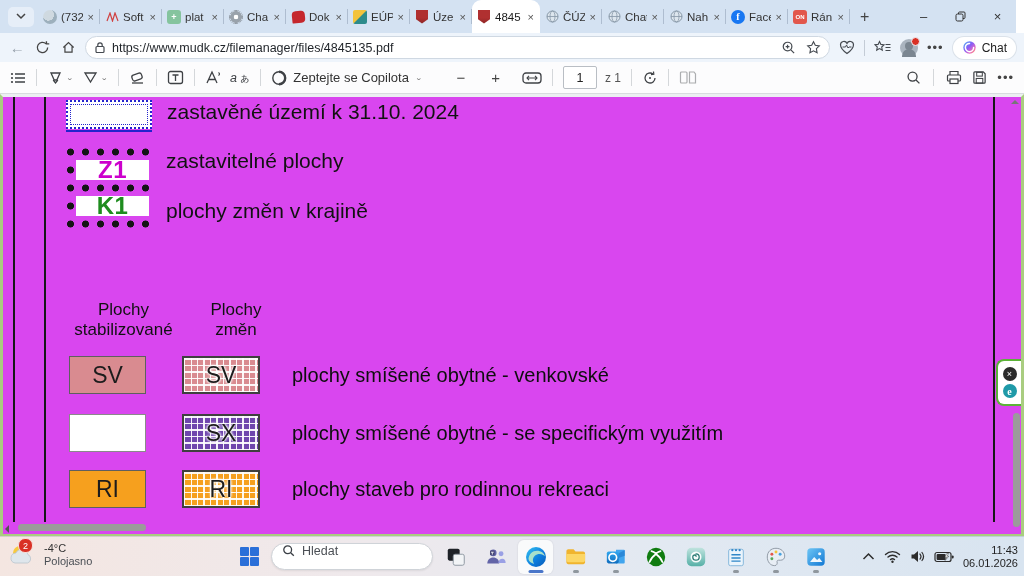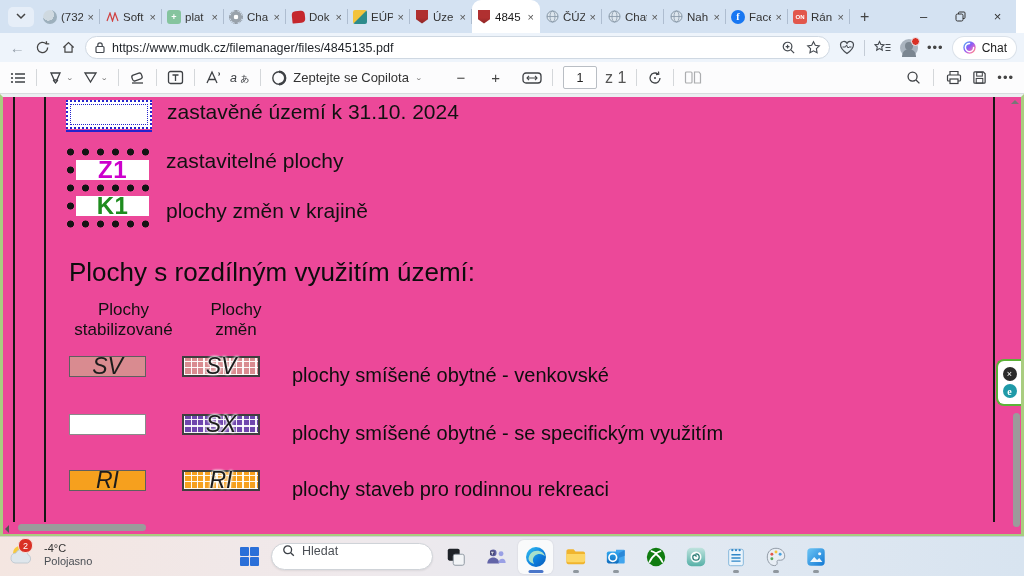--- a/index.html
+++ b/index.html
@@ -52,44 +52,44 @@
   .dots{font-size:13px;color:#444;letter-spacing:1px;}
 
   
   .pdfbar{position:absolute;left:0;top:62px;right:0;height:32px;background:#fcfcfd;border-bottom:1px solid #d8dcdf;
     display:flex;align-items:center;padding:0 10px;gap:8px;box-sizing:border-box;font-size:13px;color:#333;}
   .tdiv{width:1px;height:17px;background:#d4d7da;margin:0 2px;}
   .tbtn{display:flex;align-items:center;gap:2px;color:#3e4145;}
   .chev{font-size:9px;color:#666;transform:scaleY(.8);}
   .pagebox{width:32px;height:21px;border:1px solid #b9bec4;background:#fff;border-radius:2px;
     display:flex;align-items:center;justify-content:center;font-size:12.5px;color:#222;}
-  .zof{font-size:16px;color:#555;}
+  .zof{font-size:12px;color:#555;}
   .copilot-label{font-size:13px;color:#333;}
   .gray{opacity:.42;}
   .pdfbar .right{margin-left:auto;display:flex;align-items:center;gap:10px;}
   .zoomminus{font-size:15px;color:#444;}
 
   
-  .content{position:absolute;left:0;top:94px;right:0;bottom:39px;background:#ec4899;box-sizing:border-box;
+  .content{position:absolute;left:0;top:94px;right:0;bottom:39px;background:#d946ef;box-sizing:border-box;
     border-left:3px solid var(--capture);border-right:3px solid var(--capture);border-bottom:3px solid var(--capture);
     border-top:3px solid #eceff2;}
   .vline{position:absolute;top:0;bottom:12px;width:2px;background:#161616;}
   .doc-abs{position:absolute;}
   .leg-label{font-size:21px;color:#111;white-space:nowrap;}
   .bluebox{border:2px dotted var(--boundary);position:absolute;background:#fff;}
   .bluebox::before{content:"";position:absolute;inset:2px;border:1px dotted var(--boundary);}
   .bluebox::after{content:"";position:absolute;left:-2px;right:-2px;bottom:-5px;height:2px;background:var(--boundary);}
   .dotframe{position:absolute;background-image:radial-gradient(circle,#141414 3.2px,transparent 3.8px);
     background-size:15px 18px;}
   .dotpanel{position:absolute;left:13px;right:2px;height:20px;background:#fff;display:flex;
     align-items:center;justify-content:center;font-size:24px;font-weight:bold;letter-spacing:.5px;}
   .h1{font-size:26px;color:#0d0d0d;white-space:nowrap;}
   .colhead{font-size:17px;color:#111;text-align:center;line-height:20px;}
-  .swatch{position:absolute;width:77px;height:21px;box-sizing:border-box;display:flex;align-items:center;
-    justify-content:center;font-size:23px;color:#1c1c1c;font-style:italic;}
+  .swatch{position:absolute;width:77px;height:38px;box-sizing:border-box;display:flex;align-items:center;
+    justify-content:center;font-size:23px;color:#1c1c1c;}
   .solid{background:var(--c);border:1.5px solid #5f5f5f;}
   .hatch{background-color:var(--c);border:2px solid #3f3f3f;width:78px;
     background-image:repeating-linear-gradient(0deg,rgba(255,255,255,.92) 0 1.3px,transparent 1.3px 6.5px),
       repeating-linear-gradient(90deg,rgba(255,255,255,.92) 0 1.3px,transparent 1.3px 6.5px);
     text-shadow:0 0 3px #fff,0 0 3px #fff,0 0 3px #fff;}
   .rowdesc{position:absolute;font-size:20px;color:#0e0e0e;line-height:38px;white-space:nowrap;}
 
   
   .hscroll{position:absolute;left:2px;right:14px;bottom:1px;height:10px;}
   .hthumb{position:absolute;left:13px;top:1px;width:128px;height:7px;border-radius:4px;background:#9b9b9b;}
@@ -425,21 +425,20 @@
     <div class="bluebox" style="left:63px;top:3px;width:82px;height:25px;"></div>
     <div class="doc-abs leg-label" style="left:164px;top:0;line-height:30px;">zastavěné území k 31.10. 2024</div>
 
     <div class="dotframe" style="left:60px;top:46px;width:88px;height:90px;">
       <div class="dotpanel" style="top: 17px; color: rgb(204, 0, 204);">Z1</div>
       <div class="dotpanel" style="top: 53px; color: rgb(30, 140, 30);">K1</div>
     </div>
     <div class="doc-abs leg-label" style="left:163px;top:100px;line-height:27px;">plochy změn v krajině</div>
     <div class="doc-abs leg-label" style="left:163px;top:50px;line-height:27px;">zastavitelné plochy</div>
 
-    <div class="doc-abs h1" style="left:66px;top:160px;">Plochy s rozdílným využitím území:</div>
 
     <div class="doc-abs colhead" style="left:68px;top:203px;width:105px;">
       <div>Plochy</div>
       <div>stabilizované</div>
     </div>
     <div class="doc-abs colhead" style="left:192px;top:203px;width:82px;">
       <div>Plochy</div>
       <div>změn</div>
     </div>
 
@@ -602,14 +601,37 @@
               </linearGradient>
             </defs>
             <rect x="2.5" y="2.5" width="19" height="19" rx="4" fill="url(#gp)"></rect>
             <path d="M5.5 17.5l4.5-5.5 3.2 3.3 2.3-2.3 3.5 4.5z" fill="#fff" opacity=".92"></path>
             <circle cx="16" cy="8.5" r="1.7" fill="#fff" opacity=".92"></circle>
           </svg>
         <span class="runline"></span>
       </span>
     </div>
 
+    <div class="tray">
+      <svg width="13" height="9" viewBox="0 0 13 9">
+          <path d="M1.5 7L6.5 2l5 5" fill="none" stroke="#2c2c2c" stroke-width="1.5"></path>
+        </svg>
+      <svg width="17" height="13" viewBox="0 0 17 13">
+          <path d="M1.5 4.5a10 10 0 0 1 14 0M4 7a6.6 6.6 0 0 1 9 0M6.5 9.5a3.2 3.2 0 0 1 4 0" fill="none" stroke="#2c2c2c" stroke-width="1.4" stroke-linecap="round"></path>
+          <circle cx="8.5" cy="11.7" r="1.2" fill="#2c2c2c"></circle>
+        </svg>
+      <svg width="15" height="13" viewBox="0 0 15 13">
+          <path d="M1.5 4.5h2.5L8 1v11L4 8.5H1.5z" fill="#2c2c2c"></path>
+          <path d="M10 4a4 4 0 0 1 0 5M12 2.5a6.5 6.5 0 0 1 0 8" fill="none" stroke="#2c2c2c" stroke-width="1.2" stroke-linecap="round"></path>
+        </svg>
+      <svg width="20" height="12" viewBox="0 0 20 12">
+          <rect x="1" y="1.5" width="16" height="9" rx="2" fill="none" stroke="#2c2c2c" stroke-width="1.2"></rect>
+          <rect x="17.8" y="4.5" width="1.8" height="3" rx=".8" fill="#2c2c2c"></rect>
+          <rect x="2.6" y="3.1" width="9" height="5.8" rx="1" fill="#2c2c2c"></rect>
+          <path d="M12.8 2.5l-2 3.7h1.8l-1.5 3.3 3.7-4.3h-1.9l1.7-2.7z" fill="#fff" stroke="#2c2c2c" stroke-width=".5"></path>
+        </svg>
+      <span class="clock">
+        <div>11:43</div>
+        <div>06.01.2026</div>
+      </span>
+    </div>
   </div>
 </div>
 
 </body></html>

